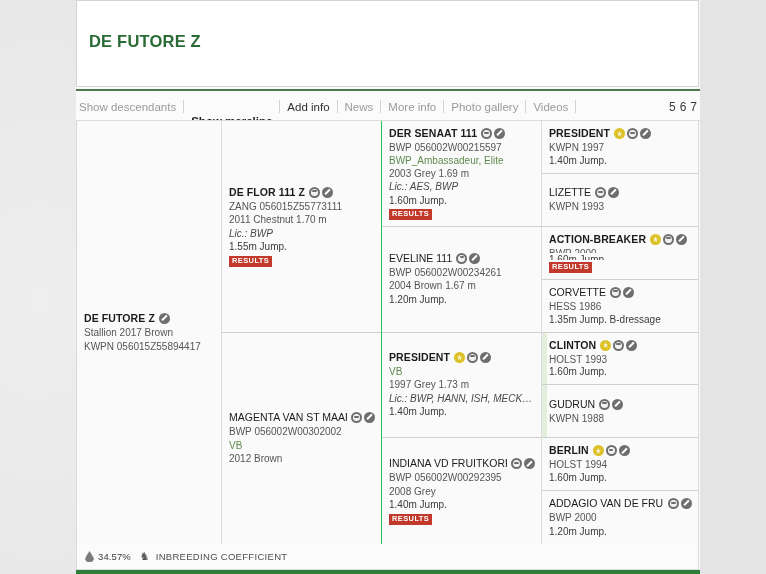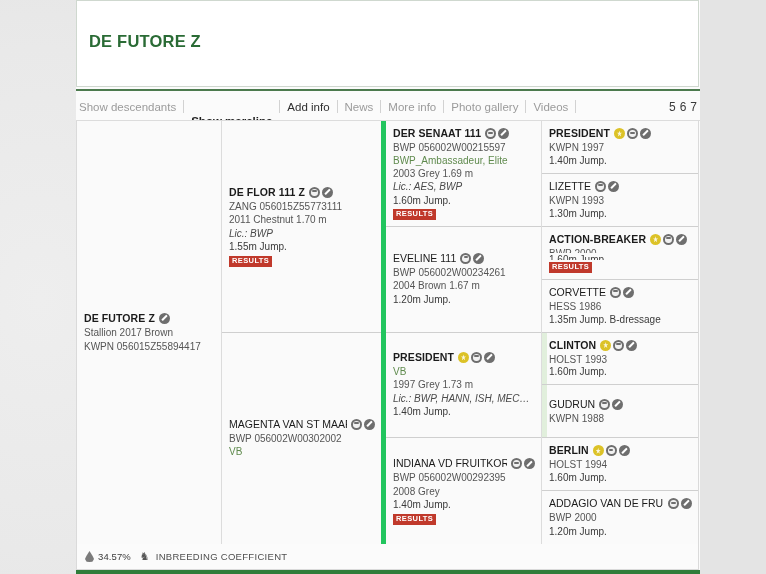--- a/index.html
+++ b/index.html
@@ -64,21 +64,21 @@
     position:absolute;left:0;top:121px;width:623px;height:423px;
     border-left:1px solid #dadada;
     border-right:1px solid #dadada;
     box-sizing:border-box;
     background:#fafafa;
     display:flex;
   }
   .col{position:relative;height:100%;box-sizing:border-box;}
   .col-1{width:144px;}
   .col-2{width:160px;border-left:1px solid #dcdcdc;}
-  .col-3{width:160px;border-left:5px solid #22c55e;}
+  .col-3{width:160px;border-left:1px solid #22c55e;}
   .col-4{width:157px;border-left:1px solid #dcdcdc;}
 
   .cell{
     position:relative;box-sizing:border-box;
     padding:6px 6px 6px 7px;
     display:flex;flex-direction:column;justify-content:center;
     border-bottom:1px solid #cfcfcf;
     height:100%;
   }
   .cell.nb{border-bottom:none;}
@@ -234,20 +234,21 @@
       <div class="cell nb">
           <div class="hname">
             <span class="nm">MAGENTA VAN ST MAARTEN</span>
             <span class="icons">
               <span class="ic ic-horse"></span>
               <span class="ic ic-pen"></span>
             </span>
           </div>
           <div class="hline">BWP 056002W00302002</div>
           <div class="hline green">VB</div>
+          <div class="hline">2012 Brown</div>
         </div>
     </div>
 
     <div class="col col-3">
       <div class="cell">
           <div class="hname bold">
             <span class="nm">DER SENAAT 111</span>
             <span class="icons">
               <span class="ic ic-horse"></span>
               <span class="ic ic-pen"></span>
@@ -316,21 +317,20 @@
         </div>
       <div class="cell">
           <div class="hname">
             <span class="nm">LIZETTE</span>
             <span class="icons">
               <span class="ic ic-horse"></span>
               <span class="ic ic-pen"></span>
             </span>
           </div>
           <div class="hline">KWPN 1993</div>
-          <div class="hline strong">1.30m Jump.</div>
         </div>
       <div class="cell">
           <div class="hname bold">
             <span class="nm">ACTION-BREAKER</span>
             <span class="icons">
               <span class="ic ic-star"></span>
               <span class="ic ic-horse"></span>
               <span class="ic ic-pen"></span>
             </span>
           </div>

